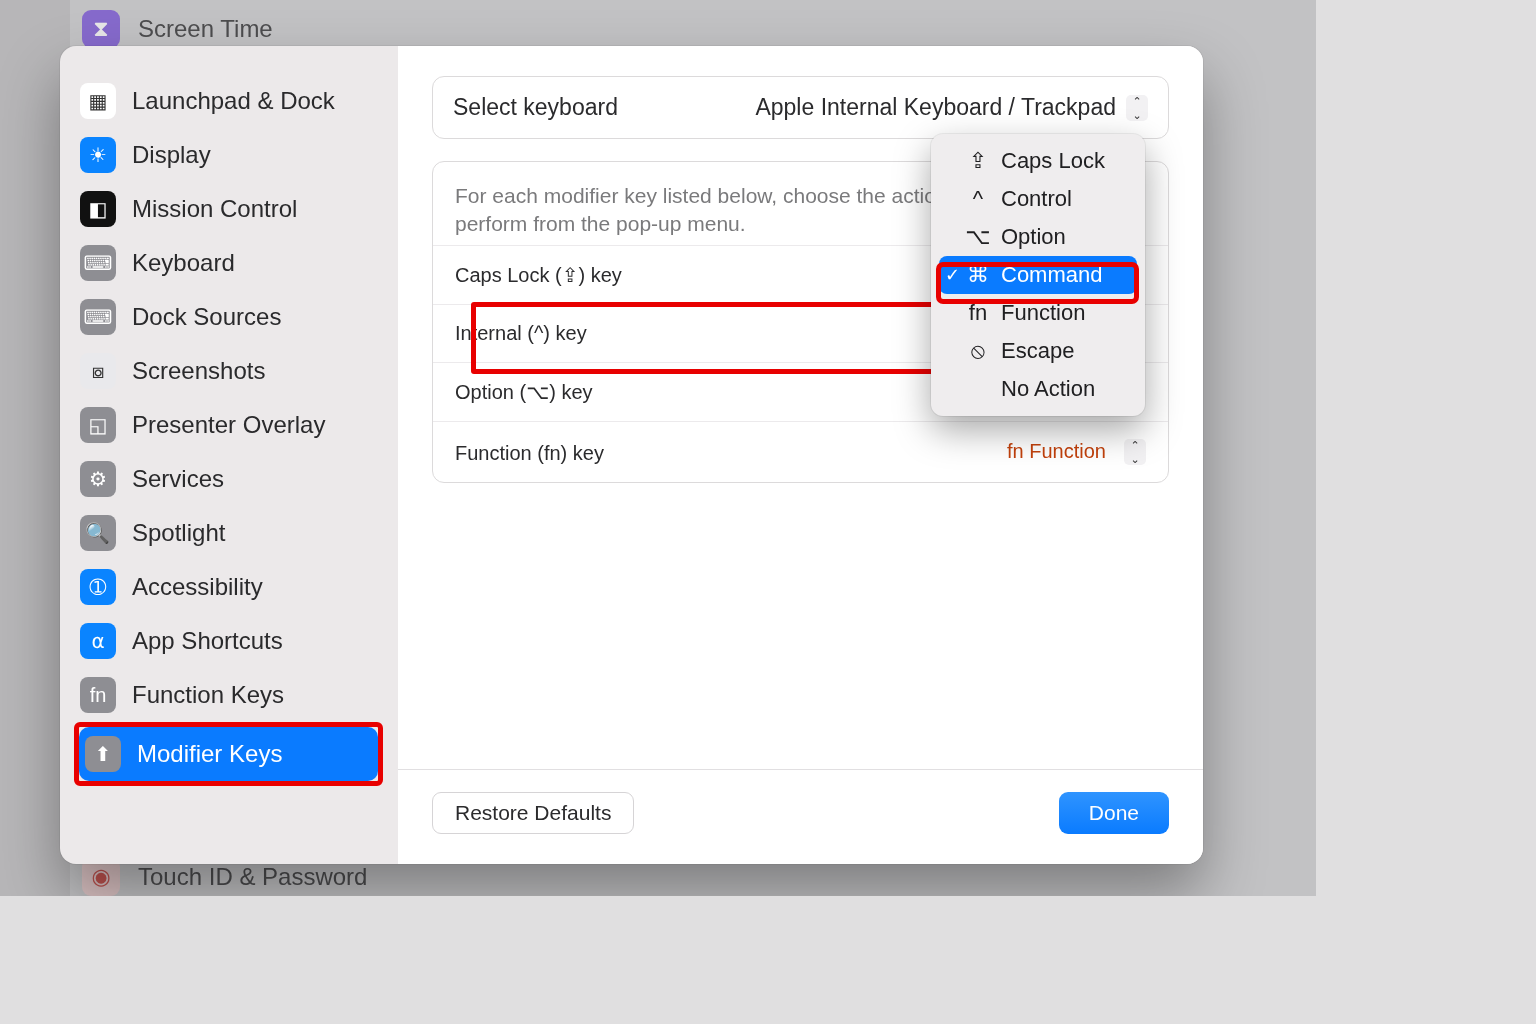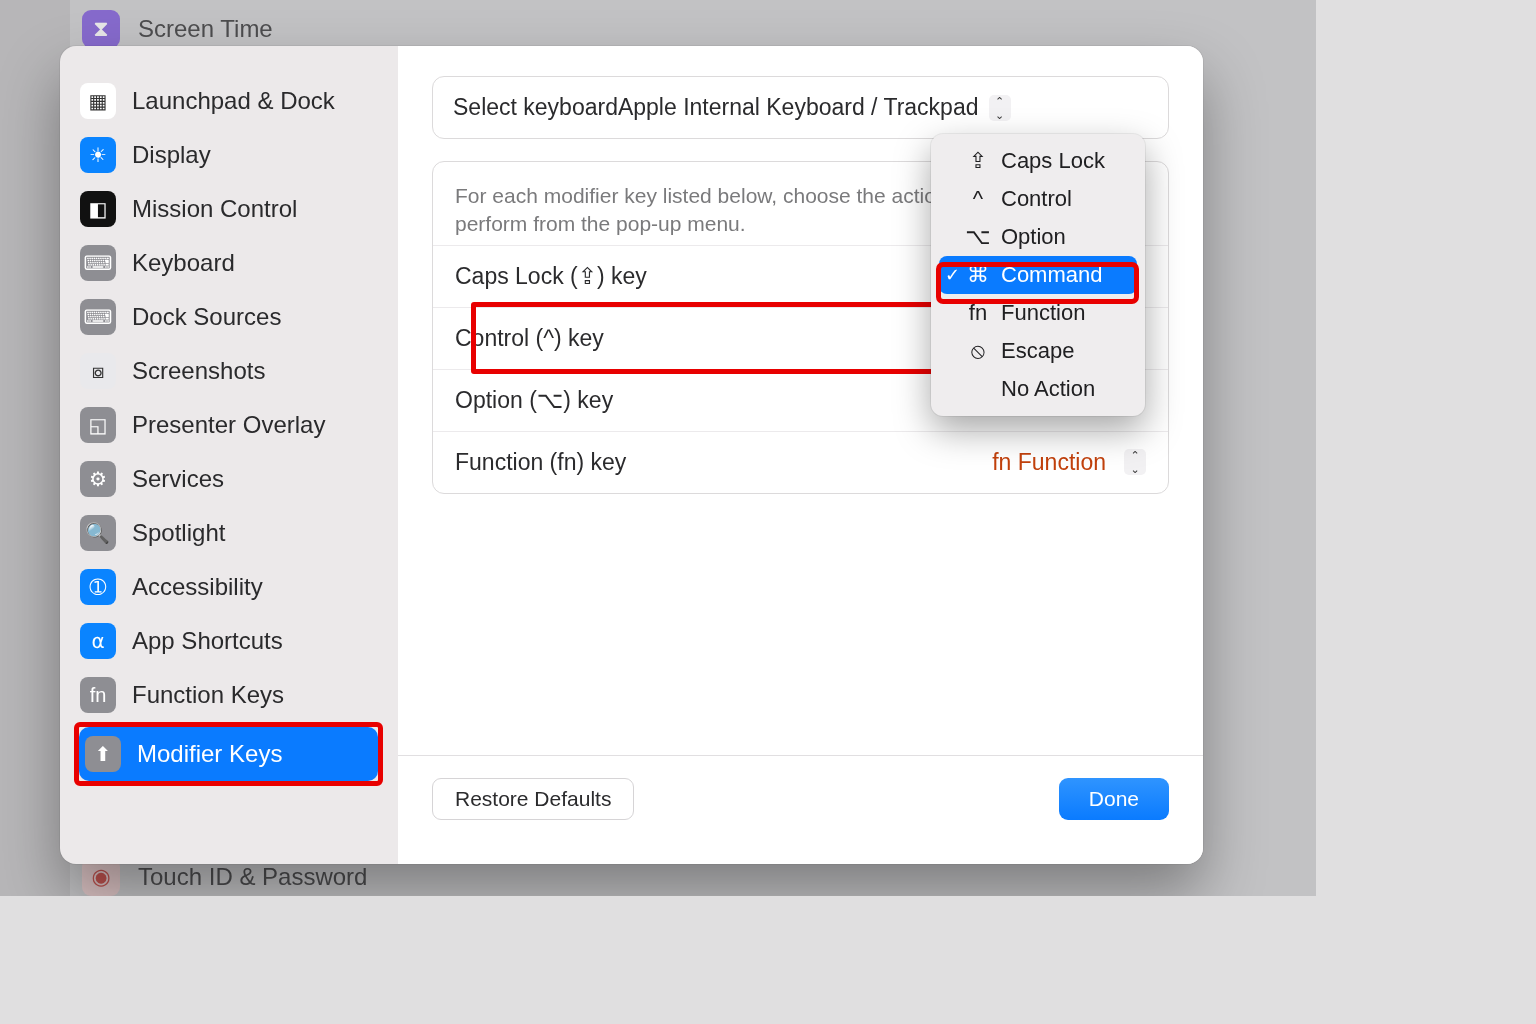--- a/index.html
+++ b/index.html
@@ -81,21 +81,21 @@
     flex:1;
   }
 
   .panel {
     border:1px solid #dcdadb;
     border-radius:12px;
     background:#fff;
   }
 
   .kb-select {
-    display:flex; align-items:center; justify-content:flex-start;
+    display:flex; align-items:center; justify-content:space-between;
     padding: 17px 20px 17px 20px;
     font-size:23px;
     color:#2b2b2d;
   }
   .updown {
     width:22px; height:26px; border-radius:5px;
     background:#f2f1f3;
     display:inline-flex; align-items:center; justify-content:center;
     font-size:13px; color:#333; line-height:1;
     position:relative;
@@ -106,29 +106,29 @@
 
   .desc {
     font-size:21px; color:#7a7a7c;
     padding: 20px 22px 6px 22px;
     line-height:1.35;
     border-bottom:1px solid #eceaec;
   }
   .mod-row {
     display:flex; align-items:flex-end; justify-content:space-between;
     padding: 17px 22px;
-    font-size:23px; color:#2b2b2d;
+    font-size:20px; color:#2b2b2d;
     border-bottom:1px solid #eceaec;
   }
   .mod-row:last-child { border-bottom:none; }
   .mod-row .value { display:flex; align-items:center; gap:8px; color:#c2410c; }
 
   .footer {
     border-top:1px solid #e1dfe1;
-    padding: 22px 34px 44px 34px;
+    padding: 22px 34px 30px 34px;
     display:flex; justify-content:space-between; align-items:center;
   }
   .btn {
     font-size:21px;
     padding: 8px 22px;
     border-radius:9px;
     border:1px solid #d6d4d6;
     background:#fff;
     color:#2b2b2d;
   }
@@ -267,21 +267,21 @@
       </div>
 
       <div class="panel">
         <div class="desc">For each modifier key listed below, choose the action you want it to perform from the pop-up menu.</div>
         <div id="mod-rows">
             <div class="mod-row">
               <span>Caps Lock (⇪) key</span>
               <span class="value"></span>
             </div>
             <div class="mod-row">
-              <span>Control (^) key</span>
+              <span>Internal (^) key</span>
               <span class="value"></span>
             </div>
             <div class="mod-row">
               <span>Option (⌥) key</span>
               <span class="value"></span>
             </div>
             <div class="mod-row">
               <span>Function (fn) key</span>
               <span class="value">
                 <span>fn Function</span>

